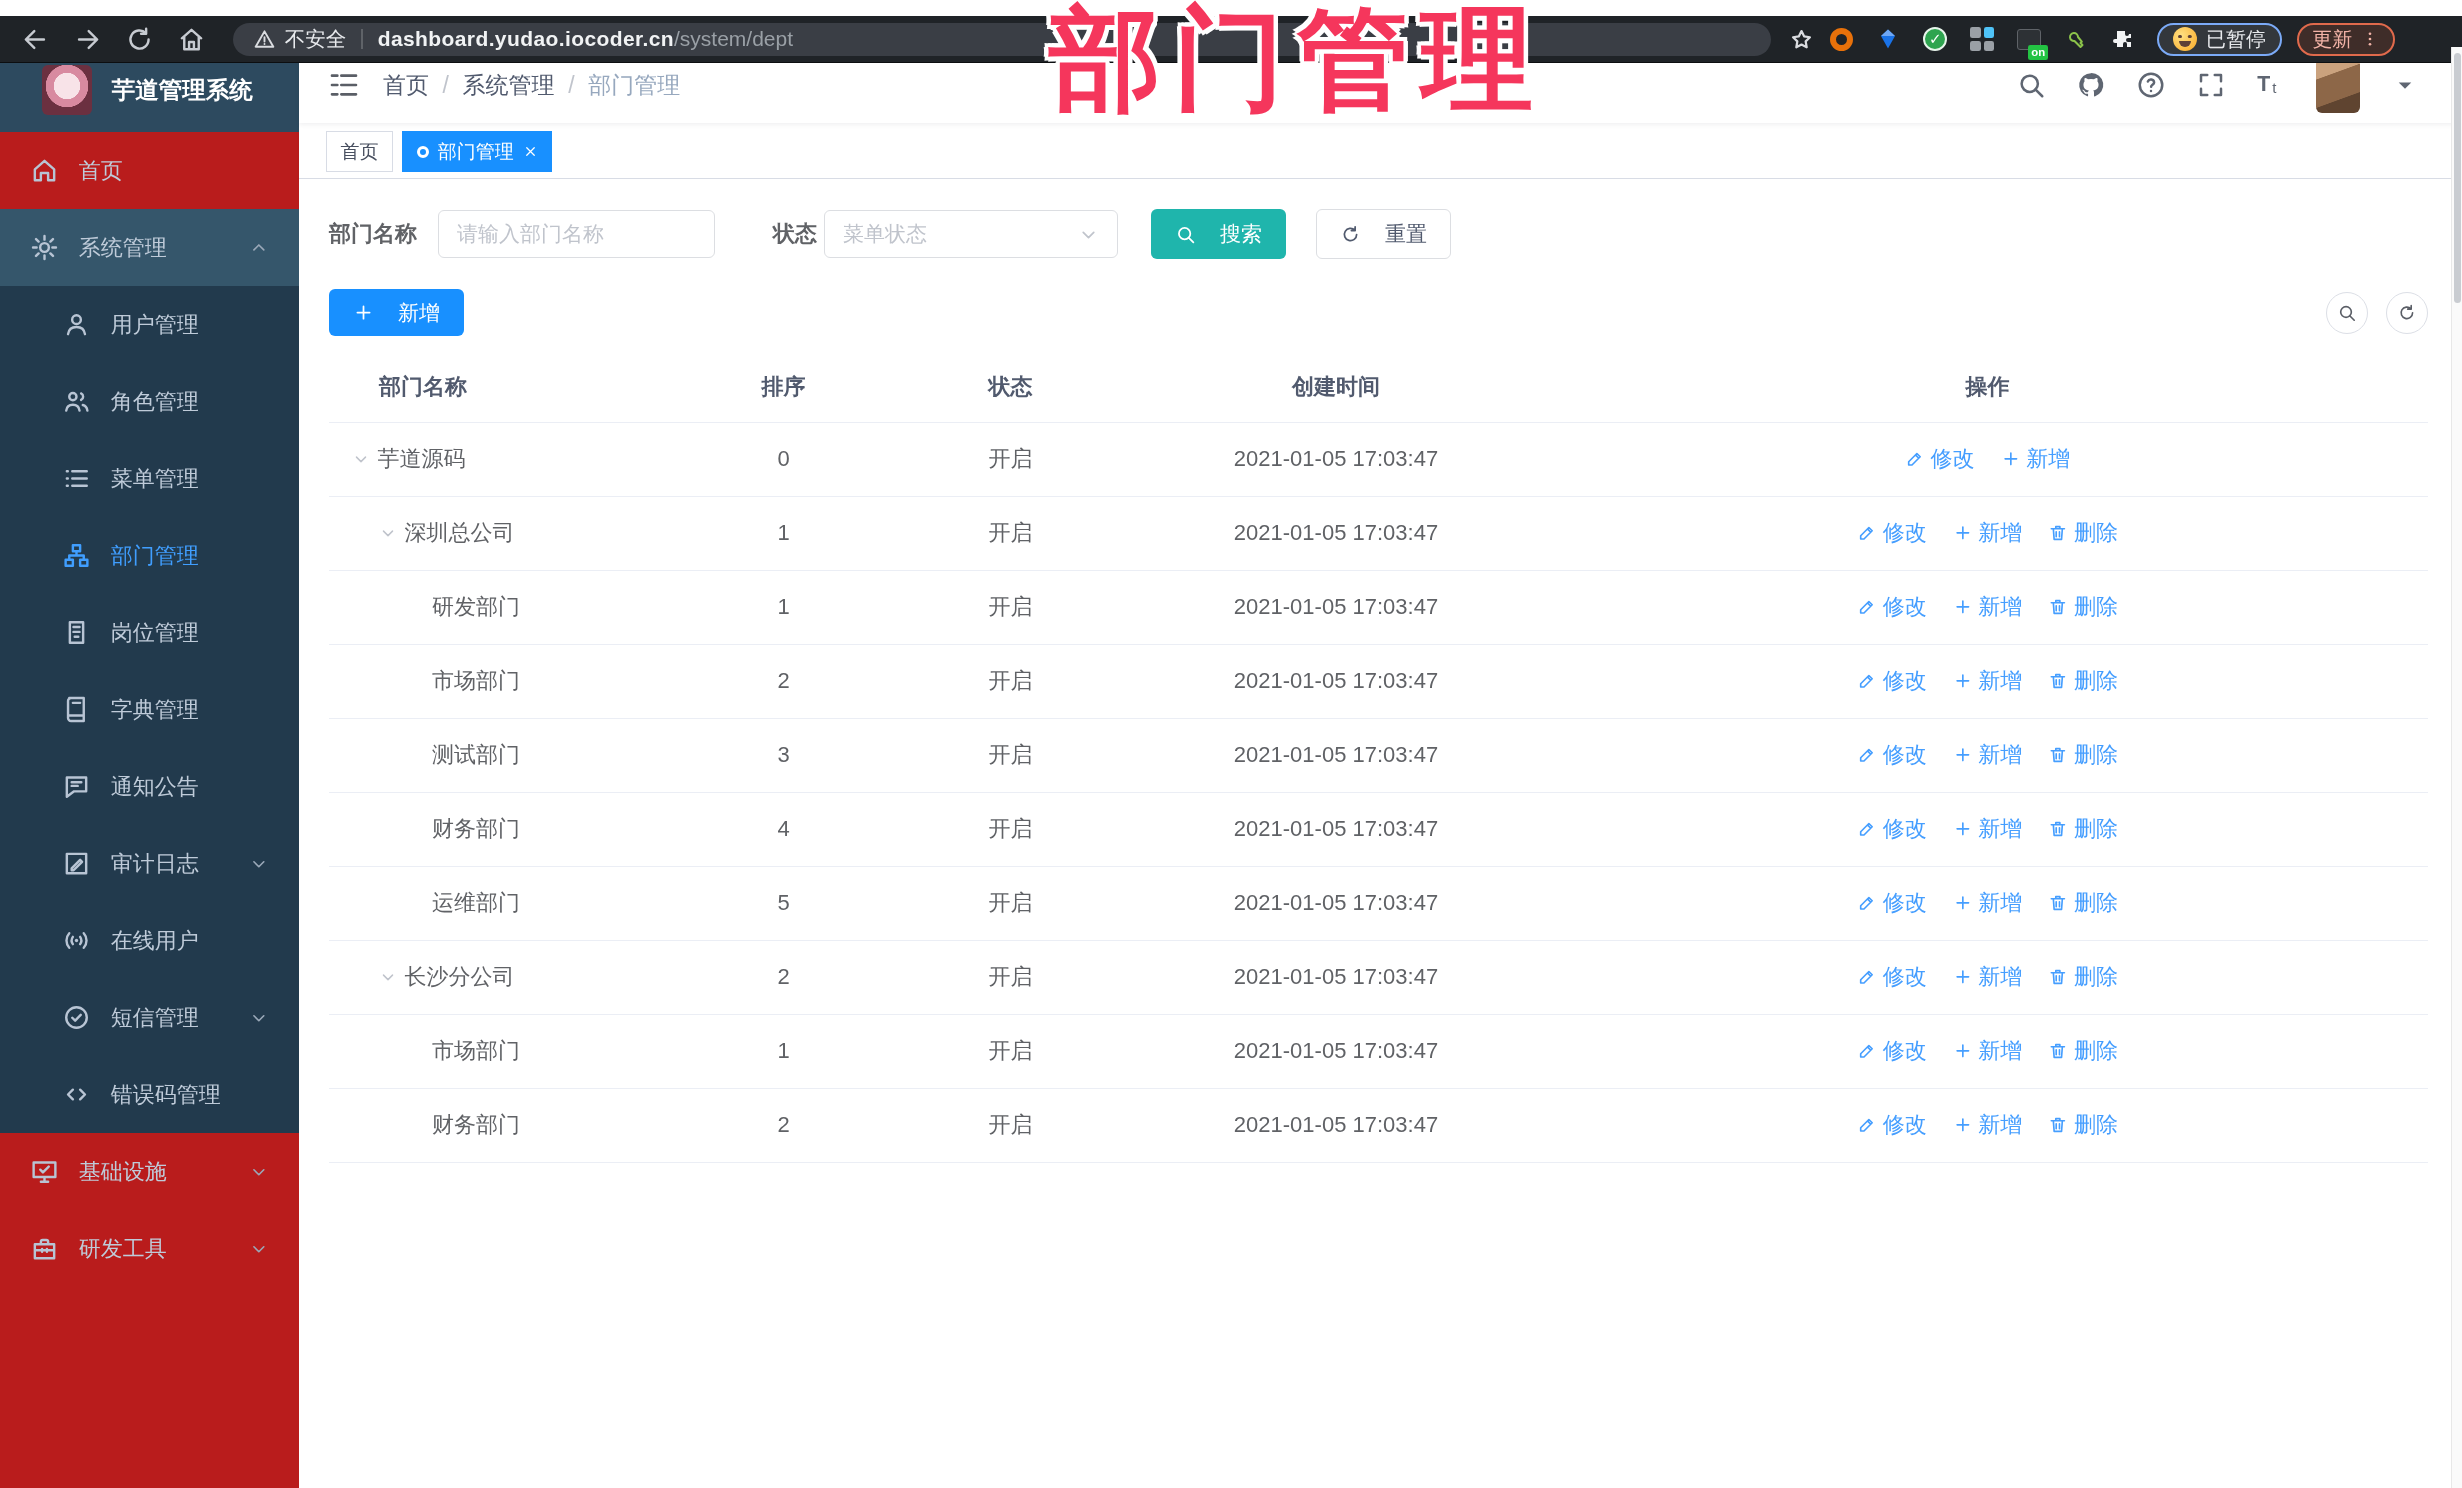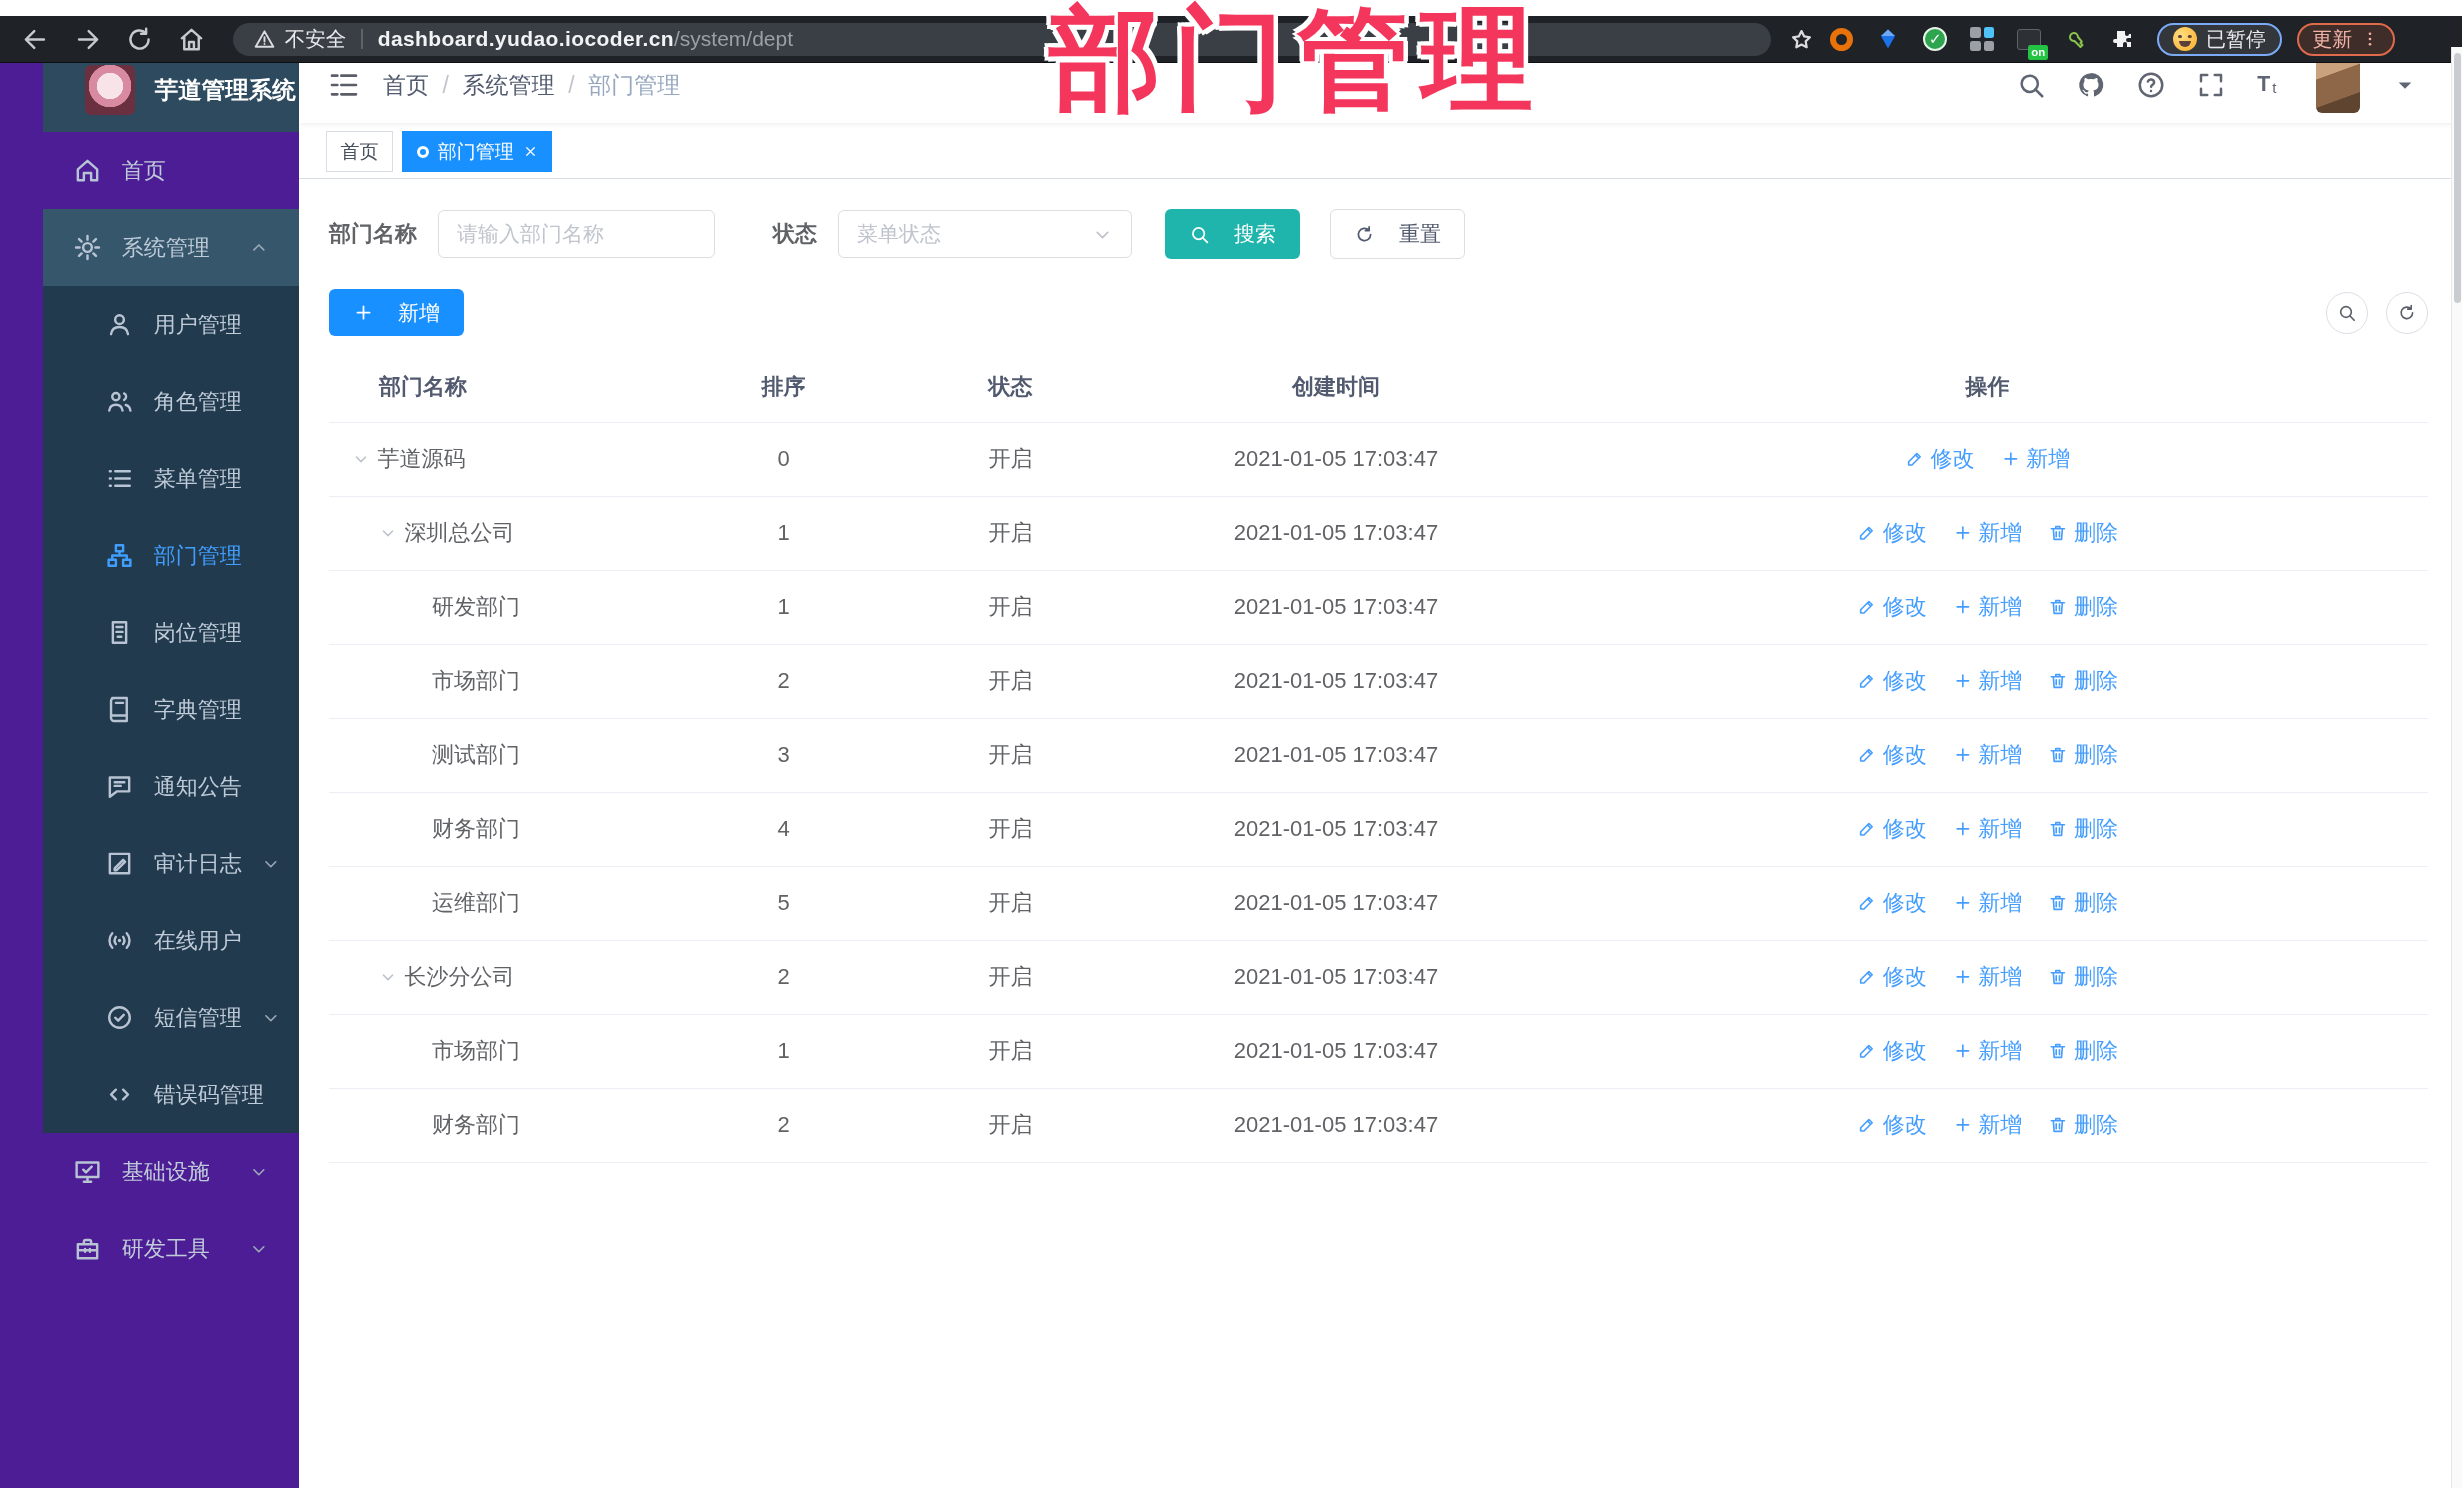--- a/index.html
+++ b/index.html
@@ -43,21 +43,21 @@
     border-radius:0 0 12px 12px; background:#5d4037; }
 
   
   .overlay-title { position:absolute; left:1049px; top:-1.5px; z-index:99; pointer-events:none;
     font-size:112px; line-height:121px; font-weight:bold; letter-spacing:12px; color:#f5365c;
     text-shadow:-3.8px -3.8px 0 #fff, 3.8px -3.8px 0 #fff, -3.8px 3.8px 0 #fff, 3.8px 3.8px 0 #fff,
                  0 -4.5px 0 #fff, 0 4.5px 0 #fff, -4.5px 0 0 #fff, 4.5px 0 0 #fff; }
 
   
   .app { position:absolute; left:0; top:47px; right:0; bottom:0; display:flex; }
-  .sidebar { width:299px; flex:none; background:#4c1d95; color:#bfcbd9; overflow:hidden;padding-left:43px; }
+  .sidebar { width:299px; flex:none; background:#b91c1c; color:#bfcbd9; overflow:hidden; }
   .logo-row { height:85px; display:flex; align-items:center; padding-left:42px; gap:19.7px; background:#2d4a5f; }
   .logo-img { width:50px; height:50px; border-radius:6px; flex:none;
     background:radial-gradient(circle at 50% 42%, #f8e3e8 0 34%, #d88aa0 35% 55%, #6b3040 56%); }
   .logo-title { color:#fff; font-size:23.5px; font-weight:bold; white-space:nowrap; }
   .menu-item { height:77px; display:flex; align-items:center; padding:0 30px; gap:19.7px;
     font-size:22px; cursor:pointer; white-space:nowrap; }
   .menu-item .ico { width:29px; height:29px; color:#b8c4d4; }
   .menu-item .caret { margin-left:auto; color:#9aa8b8; width:19.7px; height:19.7px; }
   .menu-item.open-parent { background:#35566b; }
   .submenu { background:#223a4d; }
@@ -90,21 +90,21 @@
   .tab .dot { width:12px; height:12px; border-radius:50%; border:3px solid #fff; background:transparent; }
   .tab .close { width:15px; height:15px; color:#fff; }
 
   
   .content { flex:1; padding:30px 34px 0 30px; background:#fff; overflow:hidden; }
   .filter-row { display:flex; align-items:center; }
   .f-label { font-size:22px; font-weight:bold; color:#606266; }
   .f-input { width:277px; height:48px; border:1.5px solid #dcdee2; border-radius:6px; margin-left:21px;
     font-size:21px; color:#606266; padding:0 18px; outline:none; background:#fff; }
   .f-input::placeholder { color:#c0c4cc; }
-  .f-select { width:294px; height:48px; border:1.5px solid #dcdee2; border-radius:6px; margin-left:21px;
+  .f-select { width:294px; height:48px; border:1.5px solid #dcdee2; border-radius:6px; margin-left:7px;
     display:flex; align-items:center; padding:0 18px; cursor:pointer; }
   .f-select .ph { font-size:21px; color:#c0c4cc; }
   .f-select .ico { margin-left:auto; width:21px; height:21px; color:#c0c4cc; }
   .btn { height:50px; border-radius:6px; display:inline-flex; align-items:center; gap:24px;
     font-size:21px; padding:0 23px; cursor:pointer; border:1.5px solid transparent; white-space:nowrap; }
   .btn .ico { width:21px; height:21px; }
   .btn-search { background:#1fb5ac; color:#fff; margin-left:33px; }
   .btn-reset { background:#fff; color:#515a6e; border-color:#dcdee2; margin-left:30px; }
   .toolbar-row { display:flex; align-items:center; margin-top:30px; }
   .btn-add { background:#1890ff; color:#fff; height:47px; }

